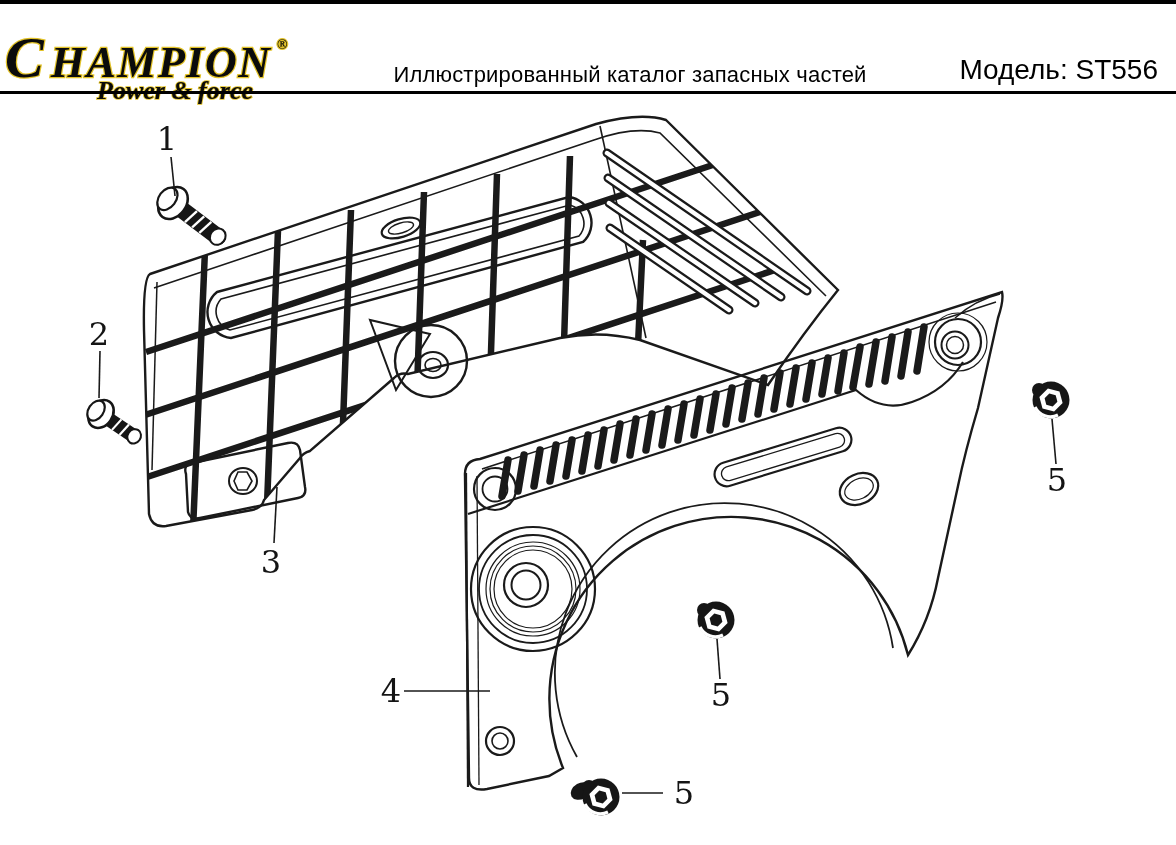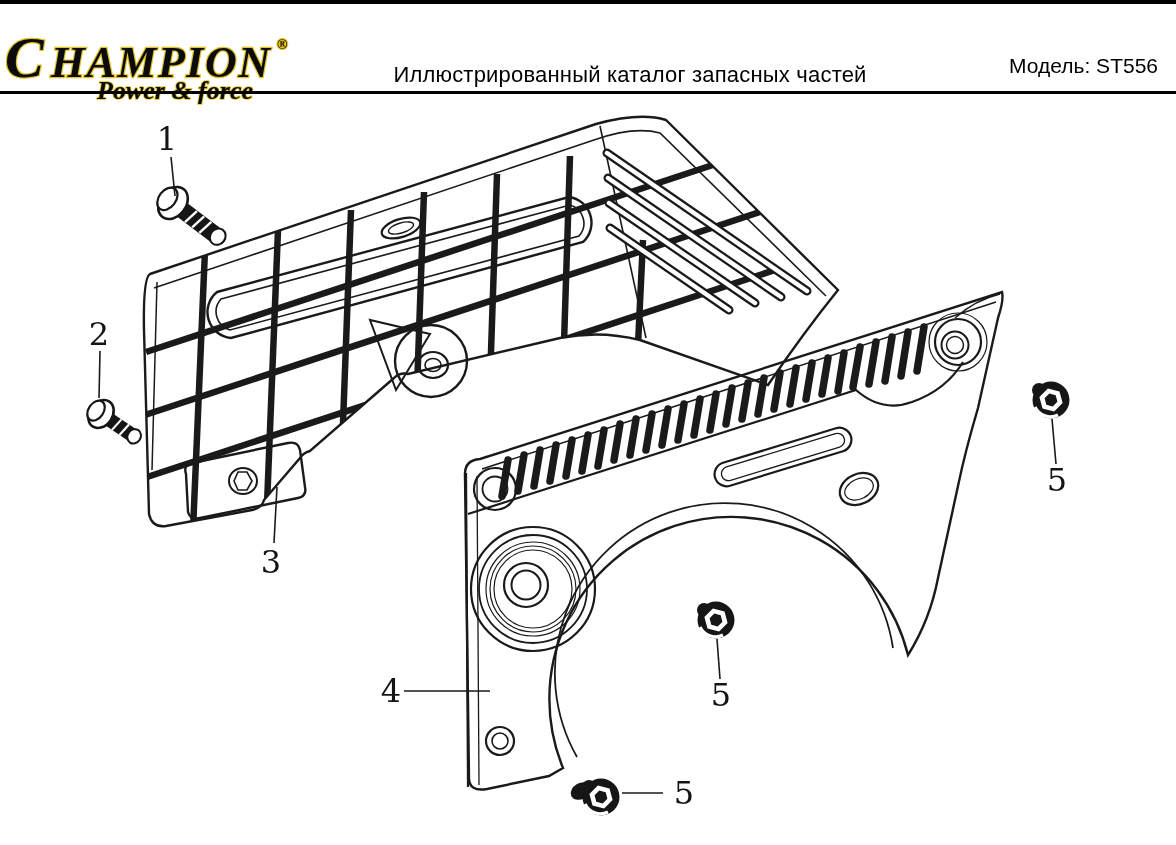--- a/index.html
+++ b/index.html
@@ -9,21 +9,21 @@
   }
   .rule{position:absolute;left:0;width:1176px;background:#000;}
   .rule-top{top:0;height:4px;}
   .rule-header{top:91px;height:3px;}
   .logo-wrap{position:absolute;top:6px;left:1px;margin-top:13px;}
   .page-title{
     position:absolute;top:62px;left:330px;width:600px;text-align:center;
     font-size:22px;letter-spacing:.2px;white-space:nowrap;
   }
   .model-label{
-    position:absolute;top:54px;right:18px;font-size:21px;white-space:nowrap;
+    position:absolute;top:54px;right:18px;font-size:28px;white-space:nowrap;
   }
   .diagram-wrap{position:absolute;top:95px;left:0;width:1176px;height:750px;}
   svg text.callout{font-family:"DejaVu Serif","Liberation Serif",serif;font-size:32px;fill:#141414;}
   svg .ln{stroke:#1a1a1a;fill:none;}
 </style>
 </head>
 <body>
 
 <div class="rule rule-top"></div>
 

